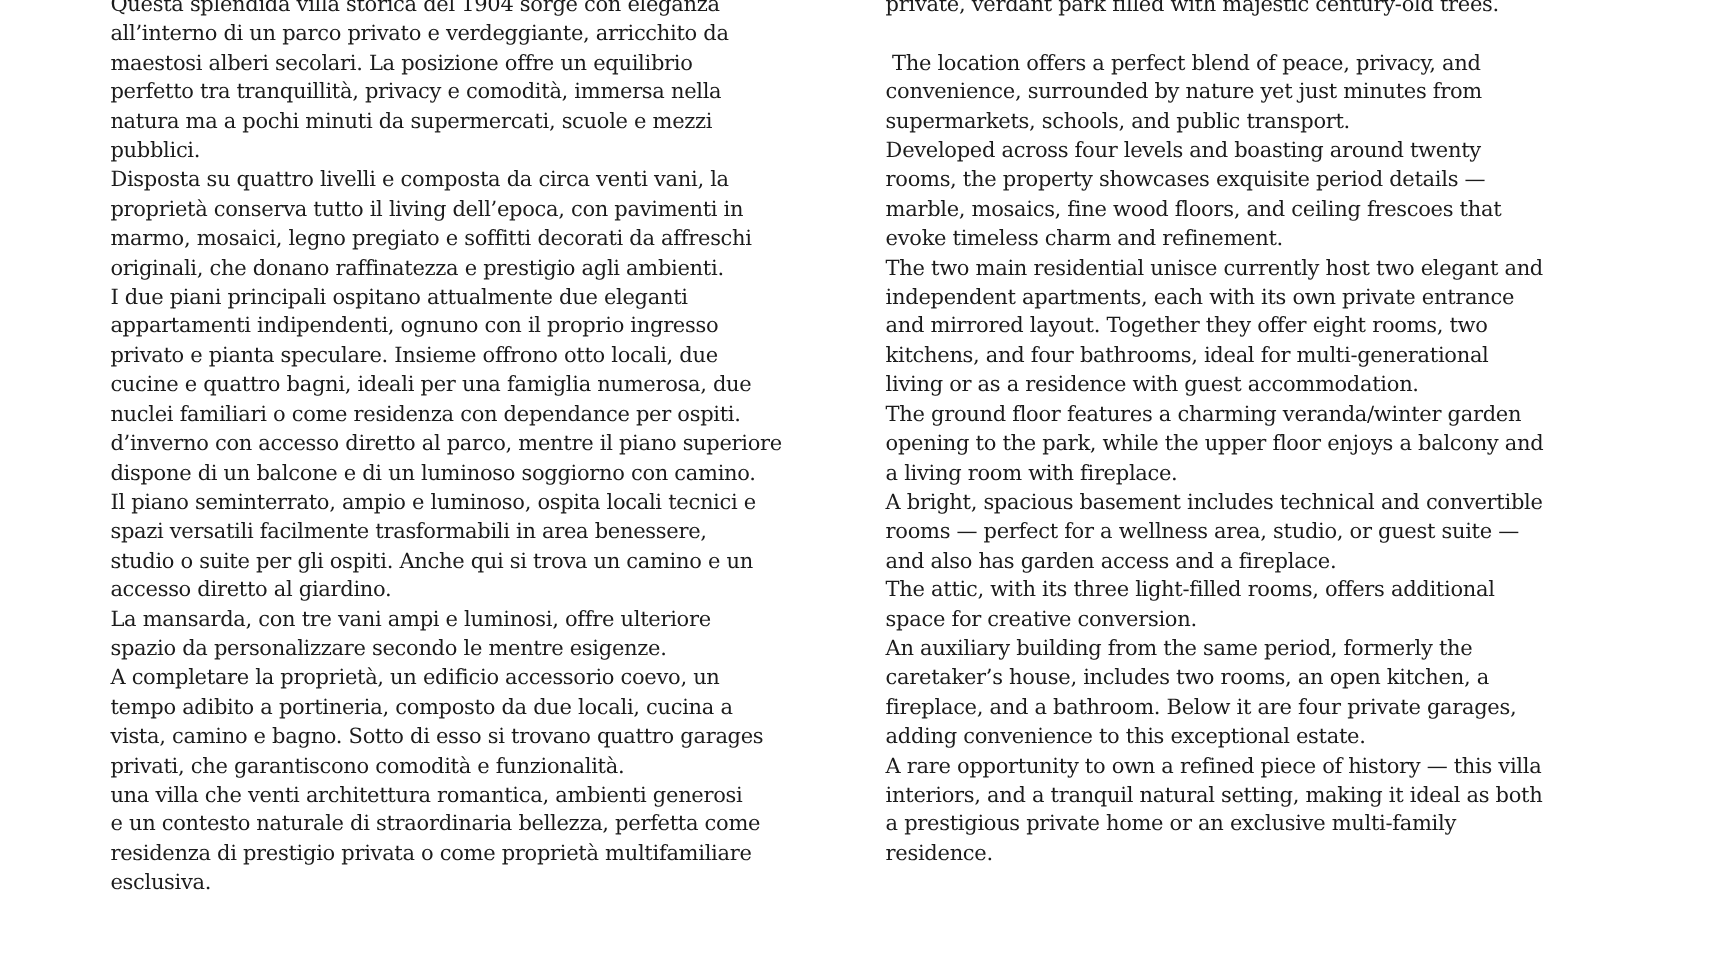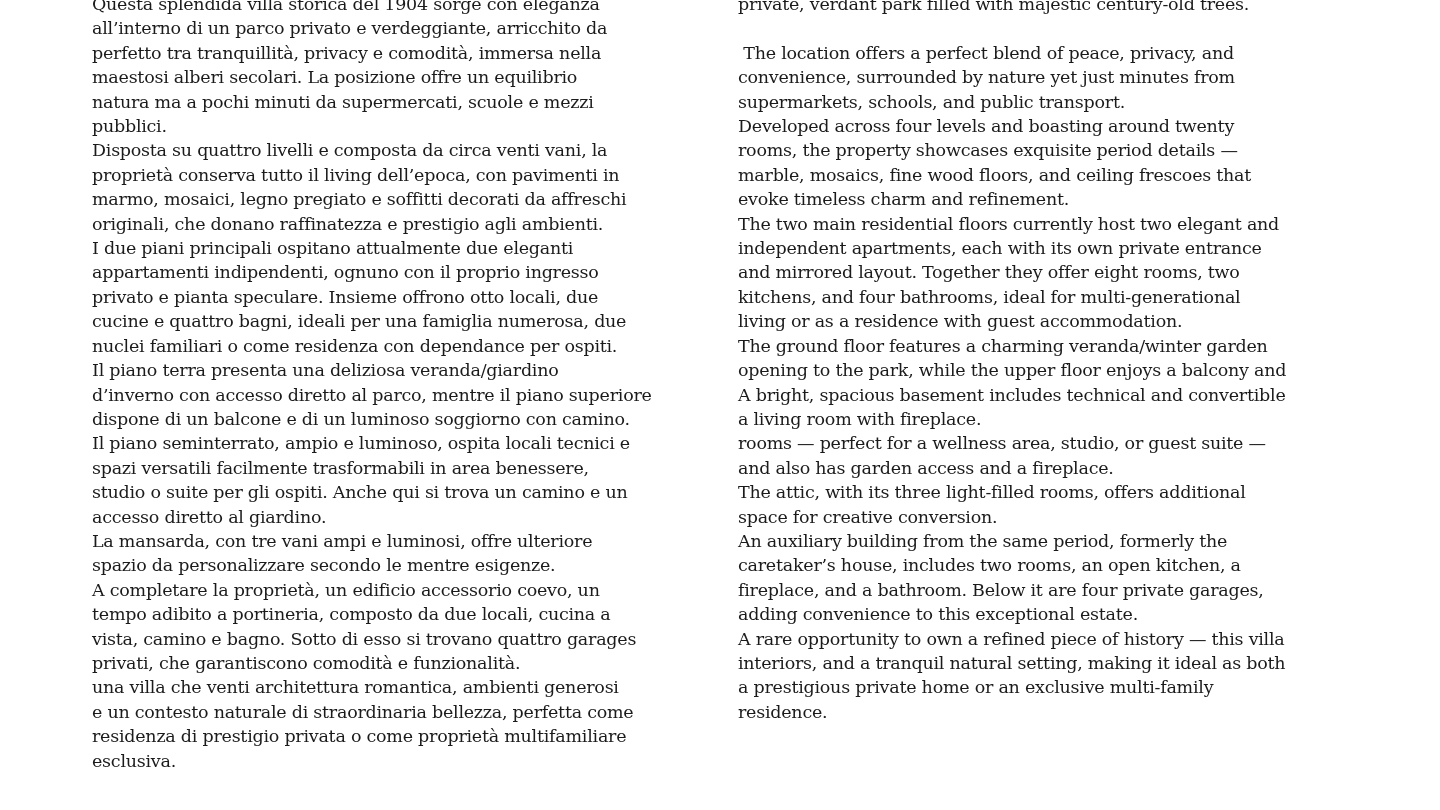--- a/index.html
+++ b/index.html
@@ -34,34 +34,33 @@
   .col-left  { left: 92px;  width: 640px; }
   .col-right { left: 738px; width: 660px; }
 </style>
 </head>
 <body>
 
 <div class="page">
   <div class="column col-left">
       <div class="line">Questa splendida villa storica del 1904 sorge con eleganza</div>
       <div class="line">all’interno di un parco privato e verdeggiante, arricchito da</div>
+      <div class="line">maestosi alberi secolari. La posizione offre un equilibrio</div>
       <div class="line">perfetto tra tranquillità, privacy e comodità, immersa nella</div>
-      <div class="line">maestosi alberi secolari. La posizione offre un equilibrio</div>
       <div class="line">natura ma a pochi minuti da supermercati, scuole e mezzi</div>
       <div class="line">pubblici.</div>
       <div class="line">Disposta su quattro livelli e composta da circa venti vani, la</div>
       <div class="line">proprietà conserva tutto il living dell’epoca, con pavimenti in</div>
       <div class="line">marmo, mosaici, legno pregiato e soffitti decorati da affreschi</div>
       <div class="line">originali, che donano raffinatezza e prestigio agli ambienti.</div>
       <div class="line">I due piani principali ospitano attualmente due eleganti</div>
       <div class="line">appartamenti indipendenti, ognuno con il proprio ingresso</div>
       <div class="line">privato e pianta speculare. Insieme offrono otto locali, due</div>
       <div class="line">cucine e quattro bagni, ideali per una famiglia numerosa, due</div>
       <div class="line">nuclei familiari o come residenza con dependance per ospiti.</div>
-      <div class="line">Il piano terra presenta una deliziosa veranda/giardino</div>
       <div class="line">d’inverno con accesso diretto al parco, mentre il piano superiore</div>
       <div class="line">dispone di un balcone e di un luminoso soggiorno con camino.</div>
       <div class="line">Il piano seminterrato, ampio e luminoso, ospita locali tecnici e</div>
       <div class="line">spazi versatili facilmente trasformabili in area benessere,</div>
       <div class="line">studio o suite per gli ospiti. Anche qui si trova un camino e un</div>
       <div class="line">accesso diretto al giardino.</div>
       <div class="line">La mansarda, con tre vani ampi e luminosi, offre ulteriore</div>
       <div class="line">spazio da personalizzare secondo le mentre esigenze.</div>
       <div class="line">A completare la proprietà, un edificio accessorio coevo, un</div>
       <div class="line">tempo adibito a portineria, composto da due locali, cucina a</div>
@@ -75,29 +74,29 @@
   <div class="column col-right">
       <div class="line">private, verdant park filled with majestic century-old trees.</div>
       <div class="line">&nbsp;</div>
       <div class="line"> The location offers a perfect blend of peace, privacy, and</div>
       <div class="line">convenience, surrounded by nature yet just minutes from</div>
       <div class="line">supermarkets, schools, and public transport.</div>
       <div class="line">Developed across four levels and boasting around twenty</div>
       <div class="line">rooms, the property showcases exquisite period details —</div>
       <div class="line">marble, mosaics, fine wood floors, and ceiling frescoes that</div>
       <div class="line">evoke timeless charm and refinement.</div>
-      <div class="line">The two main residential floors currently host two elegant and</div>
+      <div class="line">The two main residential unisce currently host two elegant and</div>
       <div class="line">independent apartments, each with its own private entrance</div>
       <div class="line">and mirrored layout. Together they offer eight rooms, two</div>
       <div class="line">kitchens, and four bathrooms, ideal for multi-generational</div>
       <div class="line">living or as a residence with guest accommodation.</div>
       <div class="line">The ground floor features a charming veranda/winter garden</div>
       <div class="line">opening to the park, while the upper floor enjoys a balcony and</div>
+      <div class="line">a living room with fireplace.</div>
       <div class="line">A bright, spacious basement includes technical and convertible</div>
-      <div class="line">a living room with fireplace.</div>
       <div class="line">rooms — perfect for a wellness area, studio, or guest suite —</div>
       <div class="line">and also has garden access and a fireplace.</div>
       <div class="line">The attic, with its three light-filled rooms, offers additional</div>
       <div class="line">space for creative conversion.</div>
       <div class="line">An auxiliary building from the same period, formerly the</div>
       <div class="line">caretaker’s house, includes two rooms, an open kitchen, a</div>
       <div class="line">fireplace, and a bathroom. Below it are four private garages,</div>
       <div class="line">adding convenience to this exceptional estate.</div>
       <div class="line">A rare opportunity to own a refined piece of history — this villa</div>
       <div class="line">interiors, and a tranquil natural setting, making it ideal as both</div>

